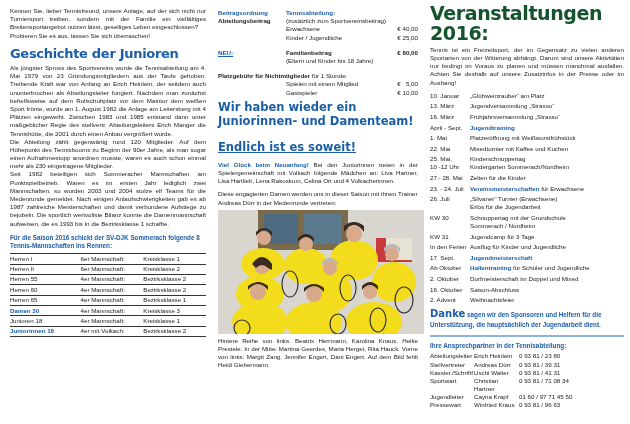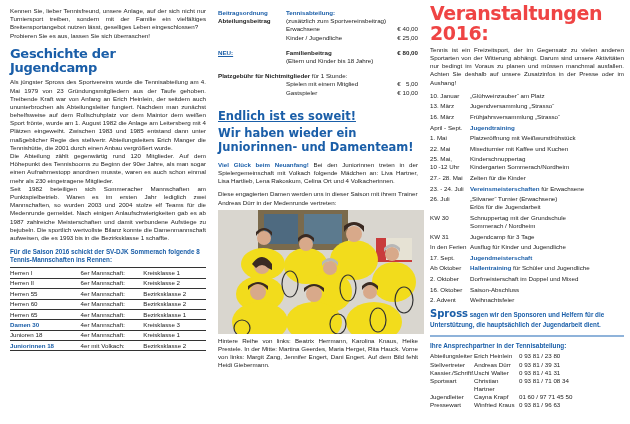--- a/index.html
+++ b/index.html
@@ -2,21 +2,21 @@
 <html><head>
 <meta charset="utf-8">
 <style>
   * { box-sizing: border-box; margin: 0; padding: 0; }
   html, body { width: 630px; height: 424px; overflow: hidden; background: #ffffff; }
   body { font-family: "Liberation Sans", sans-serif; color: #222; font-size: 6.2px; line-height: 1.32; position: relative; }
   .col { position: absolute; top: 0; }
   .blue { color: #1a5ea8; }
   .bold { font-weight: bold; }
   h1.ttl { font-family: "DejaVu Sans", sans-serif; font-weight: bold; color: #1a5ea8; font-size: 13px; letter-spacing: -0.3px; line-height: 1.1; }
-  h1.big { font-family: "DejaVu Sans", sans-serif; font-weight: bold; color: #ef4444; font-size: 19px; letter-spacing: -0.4px; line-height: 1.05; }
+  h1.big { font-family: "DejaVu Sans", sans-serif; font-weight: bold; color: #14532d; font-size: 19px; letter-spacing: -0.4px; line-height: 1.05; }
   p.just { text-align: justify; }
   .teams-head { color: #1a5ea8; font-weight: bold; font-size: 6.3px; line-height: 1.3; margin-top: 6px; }
   table.teams { width: 100%; border-collapse: collapse; margin-top: 3px; font-size: 6.2px; }
   table.teams td { padding: 0.6px 0; border-top: 1px solid #333; }
   table.teams tr:last-child td { border-bottom: 1px solid #333; }
   table.teams td.c1 { width: 36%; }
   table.teams td.c2 { width: 32%; }
   .fees { font-size: 6.2px; }
   .fees .row { display: flex; }
   .fees .k { width: 60px; font-weight: bold; }
@@ -33,21 +33,21 @@
   .contacts .ph { flex: 1; }
   hr.sep { border: none; border-top: 2px solid #8fb3da; margin: 6px 0 5px 0; }
 </style>
 </head>
 <body>
 
 <div class="col" style="left:10px; width:196px; top:4px;">
   <p class="just" style="margin-top:3px;">Kennen Sie, lieber Tennisfreund, unsere Anlage, auf der sich nicht nur Turniersport treiben, sondern mit der Familie ein vielfältiges Breitensportangebot nutzen lässt, geselliges Leben eingeschlossen?</p>
   <p>Probieren Sie es aus, lassen Sie sich überraschen!</p>
 
-  <h1 class="ttl" style="margin-top:7px;">Geschichte der Jugendcamp</h1>
+  <h1 class="ttl" style="margin-top:7px;">Geschichte der Junioren</h1>
   <p class="just" style="margin-top:3px;">Als jüngster Spross des Sportvereins wurde die Tennisabteilung am 4. Mai 1979 von 23 Gründungsmitgliedern aus der Taufe gehoben. Treibende Kraft war von Anfang an Erich Heinlein, der seitdem auch ununterbrochen als Abteilungsleiter fungiert. Nachdem man zunächst behelfsweise auf dem Rollschuhplatz vor dem Maintor dem weißen Sport frönte, wurde am 1. August 1982 die Anlage am Leitersberg mit 4 Plätzen eingeweiht. Zwischen 1983 und 1985 entstand dann unter maßgeblicher Regie des stellvertr. Abteilungsleiters Erich Manger die Tennishütte, die 2001 durch einen Anbau vergrößert wurde.</p>
   <p class="just">Die Abteilung zählt gegenwärtig rund 120 Mitglieder. Auf dem Höhepunkt des Tennisbooms zu Beginn der 90er Jahre, als man sogar einen Aufnahmestopp anordnen musste, waren es auch schon einmal mehr als 230 eingetragene Mitglieder.</p>
   <p class="just">Seit 1982 beteiligen sich Sommeracher Mannschaften am Punktspielbetrieb. Waren es im ersten Jahr lediglich zwei Mannschaften, so wurden 2003 und 2004 stolze elf Teams für die Medenrunde gemeldet. Nach einigen Anlaufschwierigkeiten gab es ab 1987 zahlreiche Meisterschaften und damit verbundene Aufstiege zu bejubeln. Die sportlich wertvollste Bilanz konnte die Damenmannschaft aufweisen, die es 1993 bis in die Bezirksklasse 1 schaffte.</p>
 
   <div class="teams-head">Für die Saison 2016 schickt der SV-DJK Sommerach folgende 8 Tennis-Mannschaften ins Rennen:</div>
   <table class="teams">
     <tbody id="teams-body">
         <tr>
           <td class="c1">Herren I</td>
           <td class="c2">6er Mannschaft:</td>
@@ -127,22 +127,22 @@
         <span class="v" style="margin-left:8px;">Spielen mit einem Mitglied</span>
         <span class="p" style="white-space:pre;">€   5,00</span>
       </div>
     <div class="row">
         <span class="k"></span>
         <span class="v" style="margin-left:8px;">Gastspieler</span>
         <span class="p">€ 10,00</span>
       </div>
   </div>
 
+  <div class="h2big" style="margin-top:3px;">Wir haben wieder ein Juniorinnen- und Damenteam!</div>
   <div class="h2big" style="margin-top:12px; text-decoration:underline;">Endlich ist es soweit!</div>
-  <div class="h2big" style="margin-top:3px;">Wir haben wieder ein Juniorinnen- und Damenteam!</div>
 
   <p class="just" style="margin-top:6px;"><span class="blue bold">Viel Glück beim Neuanfang!</span><span> Bei den Juniorinnen treten in der Spielergemeinschaft mit Volkach folgende Mädchen an: Liva Hartner, Lisa Hartlieb, Lena Rakoskum, Celina Ort und 4 Volkacherinnen.</span></p>
   <p style="margin-top:5px;">Diese engagierten Damen werden uns in dieser Saison mit ihrem Trainer Andreas Dürr in der Medenrunde vertreten:</p>
 
   <div class="photo" style="margin-top:3px;">
     <svg width="206" height="124" viewBox="0 0 206 124">
       <rect width="206" height="124" fill="#d9d6cf"></rect>
       <rect x="40" y="0" width="90" height="40" fill="#7a6a4c"></rect>
       <rect x="46" y="4" width="34" height="30" fill="#4e6a80"></rect>
       <rect x="86" y="4" width="38" height="30" fill="#5c7a8e"></rect>
@@ -271,21 +271,21 @@
       <div class="ev">
         <span class="d" style="white-space: pre-line;">16. Oktober</span>
         <span class="t" style="white-space: pre-line;"><span>Saison-Abschluss</span></span>
       </div>
       <div class="ev">
         <span class="d" style="white-space: pre-line;">2. Advent</span>
         <span class="t" style="white-space: pre-line;"><span>Weihnachtsfeier</span></span>
       </div>
     </div>
 
-  <p class="blue bold" style="margin-top:3px; font-size:6.3px;"><span style="font-size:10px; font-family:'DejaVu Sans',sans-serif;">Spross</span><span> sagen wir den Sponsoren und Helfern für die Unterstützung, die hauptsächlich der Jugendarbeit dient.</span></p>
+  <p class="blue bold" style="margin-top:3px; font-size:6.3px;"><span style="font-size:10px; font-family:'DejaVu Sans',sans-serif;">Danke</span><span> sagen wir den Sponsoren und Helfern für die Unterstützung, die hauptsächlich der Jugendarbeit dient.</span></p>
 
   <hr class="sep">
   <div class="blue bold" style="font-size:6.4px; margin-bottom:2px;">Ihre Ansprechpartner in der Tennisabteilung:</div>
   <div class="contacts" id="contacts">
       <div class="row">
         <span class="r">Abteilungsleiter</span>
         <span class="n">Erich Heinlein</span>
         <span class="ph">0 93 81 / 23 80</span>
       </div>
       <div class="row">

